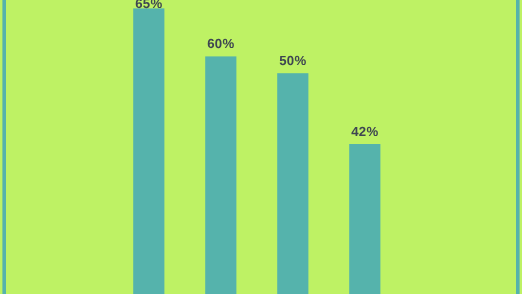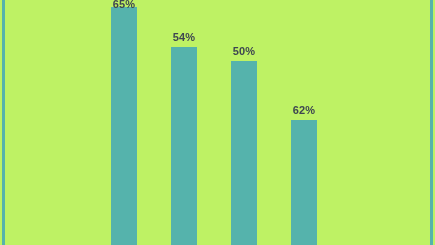--- a/index.html
+++ b/index.html
@@ -66,27 +66,27 @@
 
   <div class="side-rule left" style="left: 2px; background: rgb(85, 179, 172);"></div>
 
   <div id="plot-area">
       <div class="bar-group" style="left: 111px; width: 26px; height: 238px;">
         <div class="bar" style="height: 238px; background: rgb(85, 179, 172);"></div>
         <div class="bar-label" style="top: -9px; color: rgb(62, 70, 81);">65%</div>
       </div>
       <div class="bar-group" style="left: 171px; width: 26px; height: 198px;">
         <div class="bar" style="height: 198px; background: rgb(85, 179, 172);"></div>
-        <div class="bar-label" style="top: -16px; color: rgb(62, 70, 81);">54%</div>
+        <div class="bar-label" style="top: -16px; color: rgb(62, 70, 81);">60%</div>
       </div>
       <div class="bar-group" style="left: 231px; width: 26px; height: 184px;">
         <div class="bar" style="height: 184px; background: rgb(85, 179, 172);"></div>
         <div class="bar-label" style="top: -16px; color: rgb(62, 70, 81);">50%</div>
       </div>
       <div class="bar-group" style="left: 291px; width: 26px; height: 125px;">
         <div class="bar" style="height: 125px; background: rgb(85, 179, 172);"></div>
-        <div class="bar-label" style="top: -16px; color: rgb(62, 70, 81);">62%</div>
+        <div class="bar-label" style="top: -16px; color: rgb(62, 70, 81);">42%</div>
       </div>
     </div>
 
   <div class="side-rule right" style="left: 430px; background: rgb(85, 179, 172);"></div>
 
 </div>
 
 </body></html>

